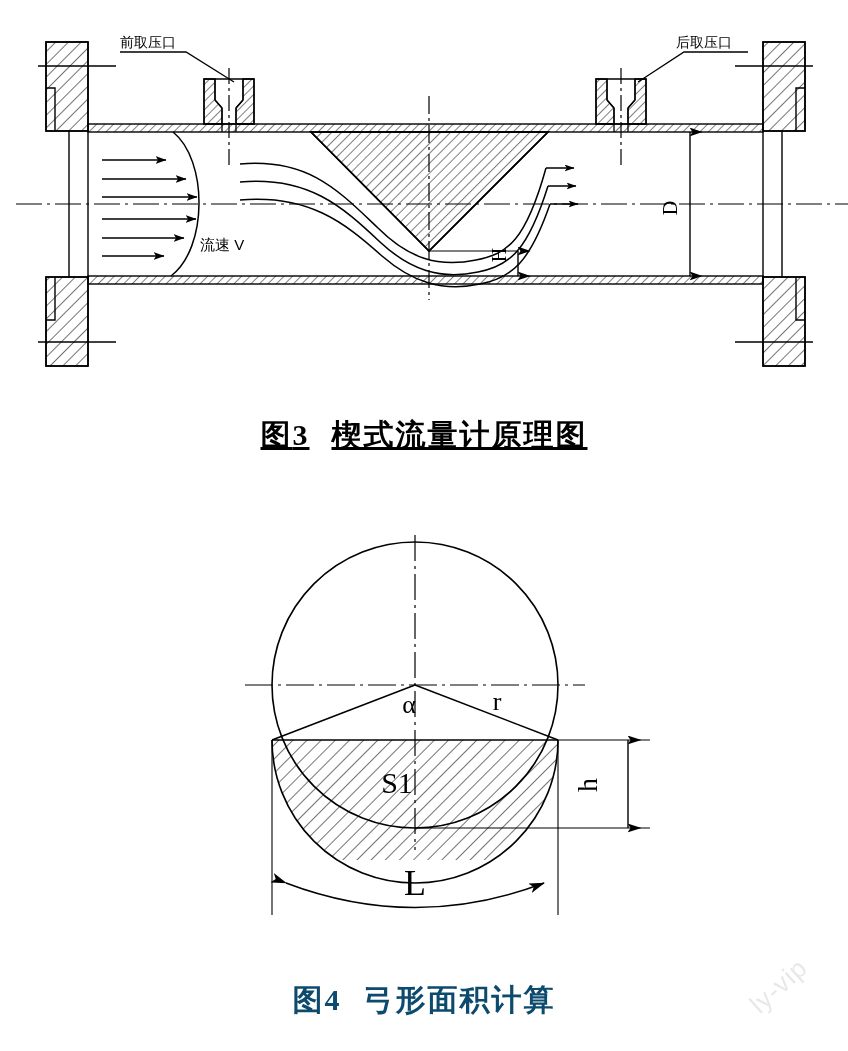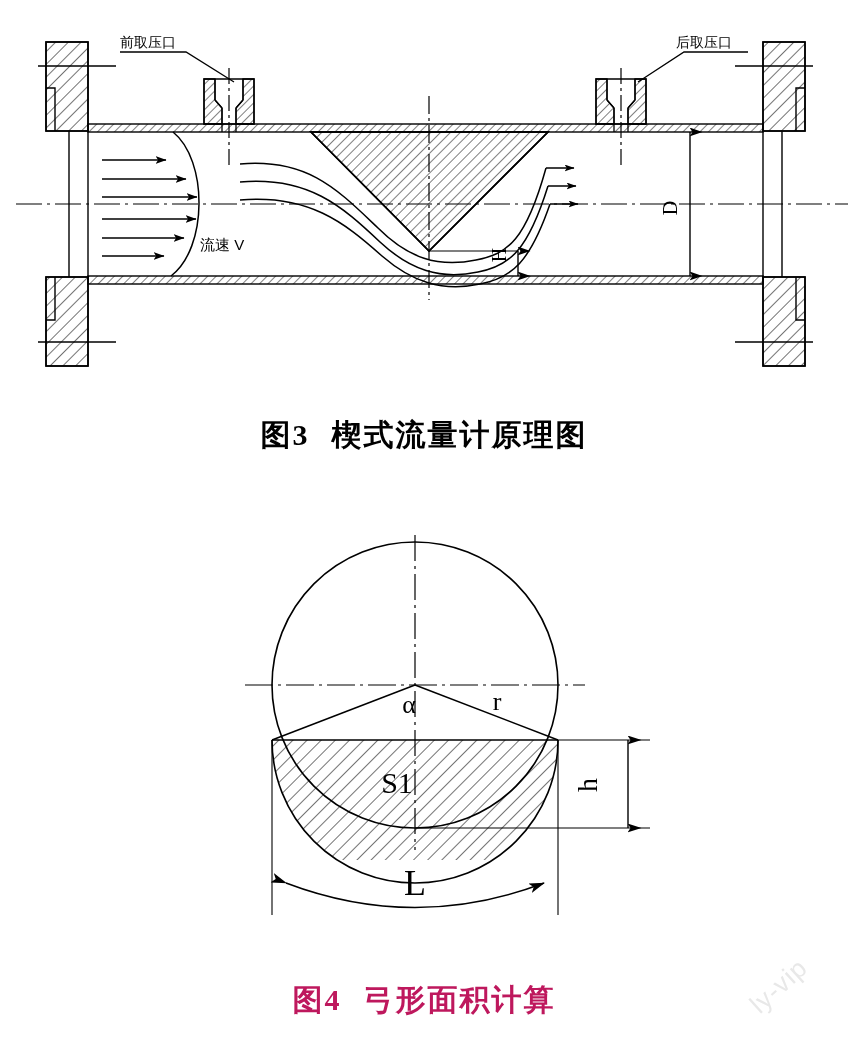--- a/index.html
+++ b/index.html
@@ -36,39 +36,40 @@
     position: absolute;
     left: 0;
     top: 415px;
     width: 848px;
     text-align: center;
     font-family: "Liberation Serif", "DejaVu Serif", serif;
     font-size: 30px;
     font-weight: bold;
     letter-spacing: 2px;
     color: #000;
+    text-decoration: underline;
   }
   #figure4-block {
     position: absolute;
     left: 0;
     top: 495px;
     width: 848px;
     height: 460px;
   }
   #figure4-caption {
     position: absolute;
     left: 0;
     top: 980px;
     width: 848px;
     text-align: center;
     font-family: "Liberation Serif", "DejaVu Serif", serif;
     font-size: 30px;
     font-weight: bold;
     letter-spacing: 2px;
-    color: #be185d;
+    color: #0c4a6e;
   }
   .cap-num {
     font-family: "Liberation Serif", "DejaVu Serif", serif;
   }
   .cap-gap {
     display: inline-block;
     width: 22px;
   }
   #watermark {
     position: absolute;

